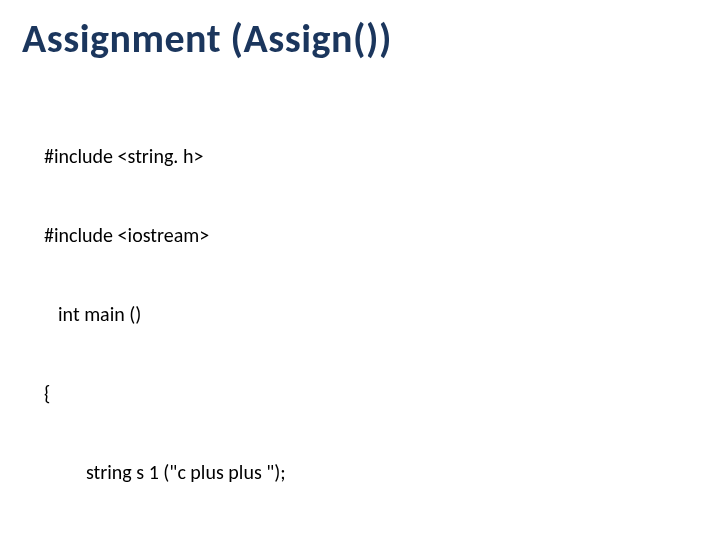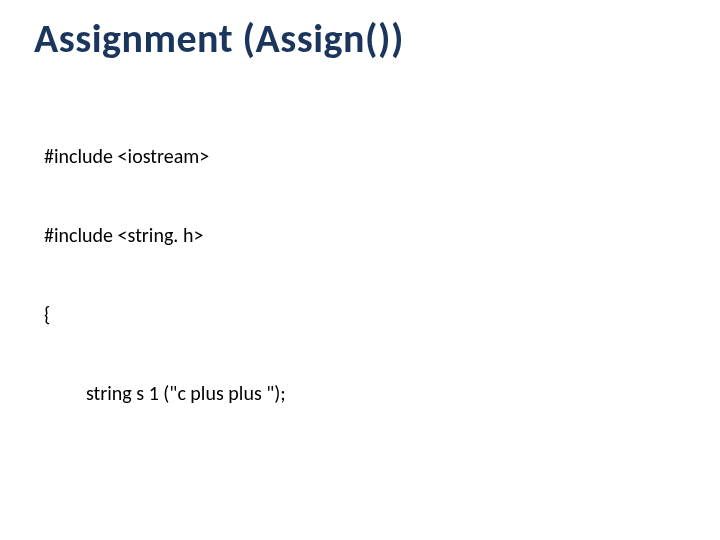--- a/index.html
+++ b/index.html
@@ -14,21 +14,21 @@
   }
   .slide {
     position: relative;
     width: 720px;
     height: 540px;
     box-sizing: border-box;
   }
   .title {
     position: absolute;
     top: 14px;
-    left: 34px;
+    left: 22px;
     font-size: 40px;
     font-weight: 700;
     color: #1b365d;
     letter-spacing: 0.5px;
   }
   .code-block {
     position: absolute;
     top: 90px;
     left: 44px;
     font-size: 20px;
@@ -43,22 +43,23 @@
   .ind1 { padding-left: 14px; }
   .ind2 { padding-left: 42px; }
 </style>
 </head>
 <body>
 
 <div class="slide">
   <div class="title">Assignment (Assign())</div>
 
   <div class="code-block">
+    <span class="code-line">#include &lt;string. h&gt;</span>
     <span class="code-line">#include &lt;iostream&gt;</span>
-    <span class="code-line">#include &lt;string. h&gt;</span>
+    <span class="code-line ind1">int main ()</span>
     <span class="code-line">{</span>
     <span class="code-line ind2">string s 1 ("c plus plus ");</span>
     
     
     
     
     
     
     
     

